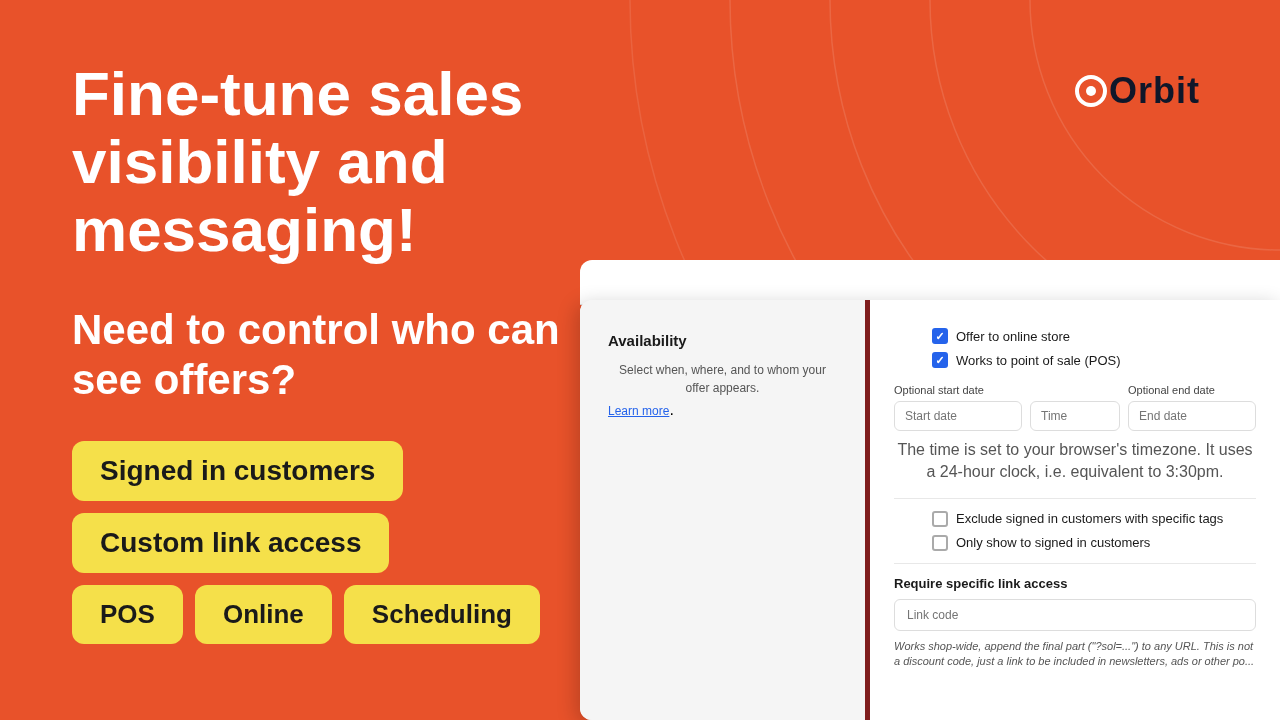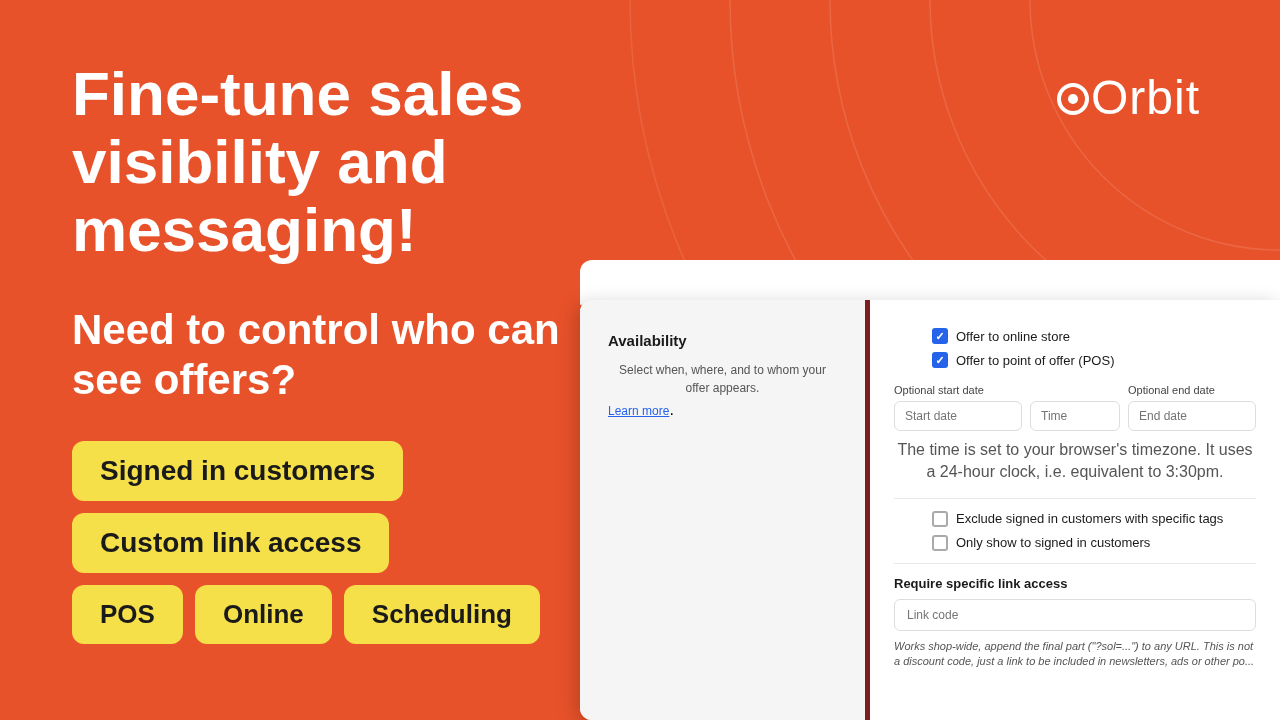--- a/index.html
+++ b/index.html
@@ -77,23 +77,23 @@
     }
 
     
     .logo {
       position: absolute;
       top: 70px;
       right: 80px;
     }
 
     .logo-text {
-      font-size: 48px;
-      font-weight: 400;
-      color: #ffffff;
+      font-size: 36px;
+      font-weight: 700;
+      color: #0f172a;
       font-family: 'Arial Black', 'Arial', sans-serif;
       letter-spacing: 1px;
     }
 
     
     .ui-panel {
       position: absolute;
       right: 0;
       top: 300px;
       width: 700px;
@@ -328,21 +328,21 @@
   </div>
 
   <div class="panel-right">
     
     <div class="checkbox-row">
       <div class="checkbox-checked"></div>
       <span class="checkbox-label">Offer to online store</span>
     </div>
     <div class="checkbox-row">
       <div class="checkbox-checked"></div>
-      <span class="checkbox-label">Offer to point of offer (POS)</span>
+      <span class="checkbox-label">Works to point of sale (POS)</span>
     </div>
 
     
     <div class="date-row">
       <div class="date-group">
         <div class="date-label">Optional start date</div>
         <input class="date-input" readonly="" placeholder="Start date" style="">
       </div>
       <div class="date-group" style="max-width:90px;">
         <div class="date-label" style="visibility:hidden;">Time</div>

